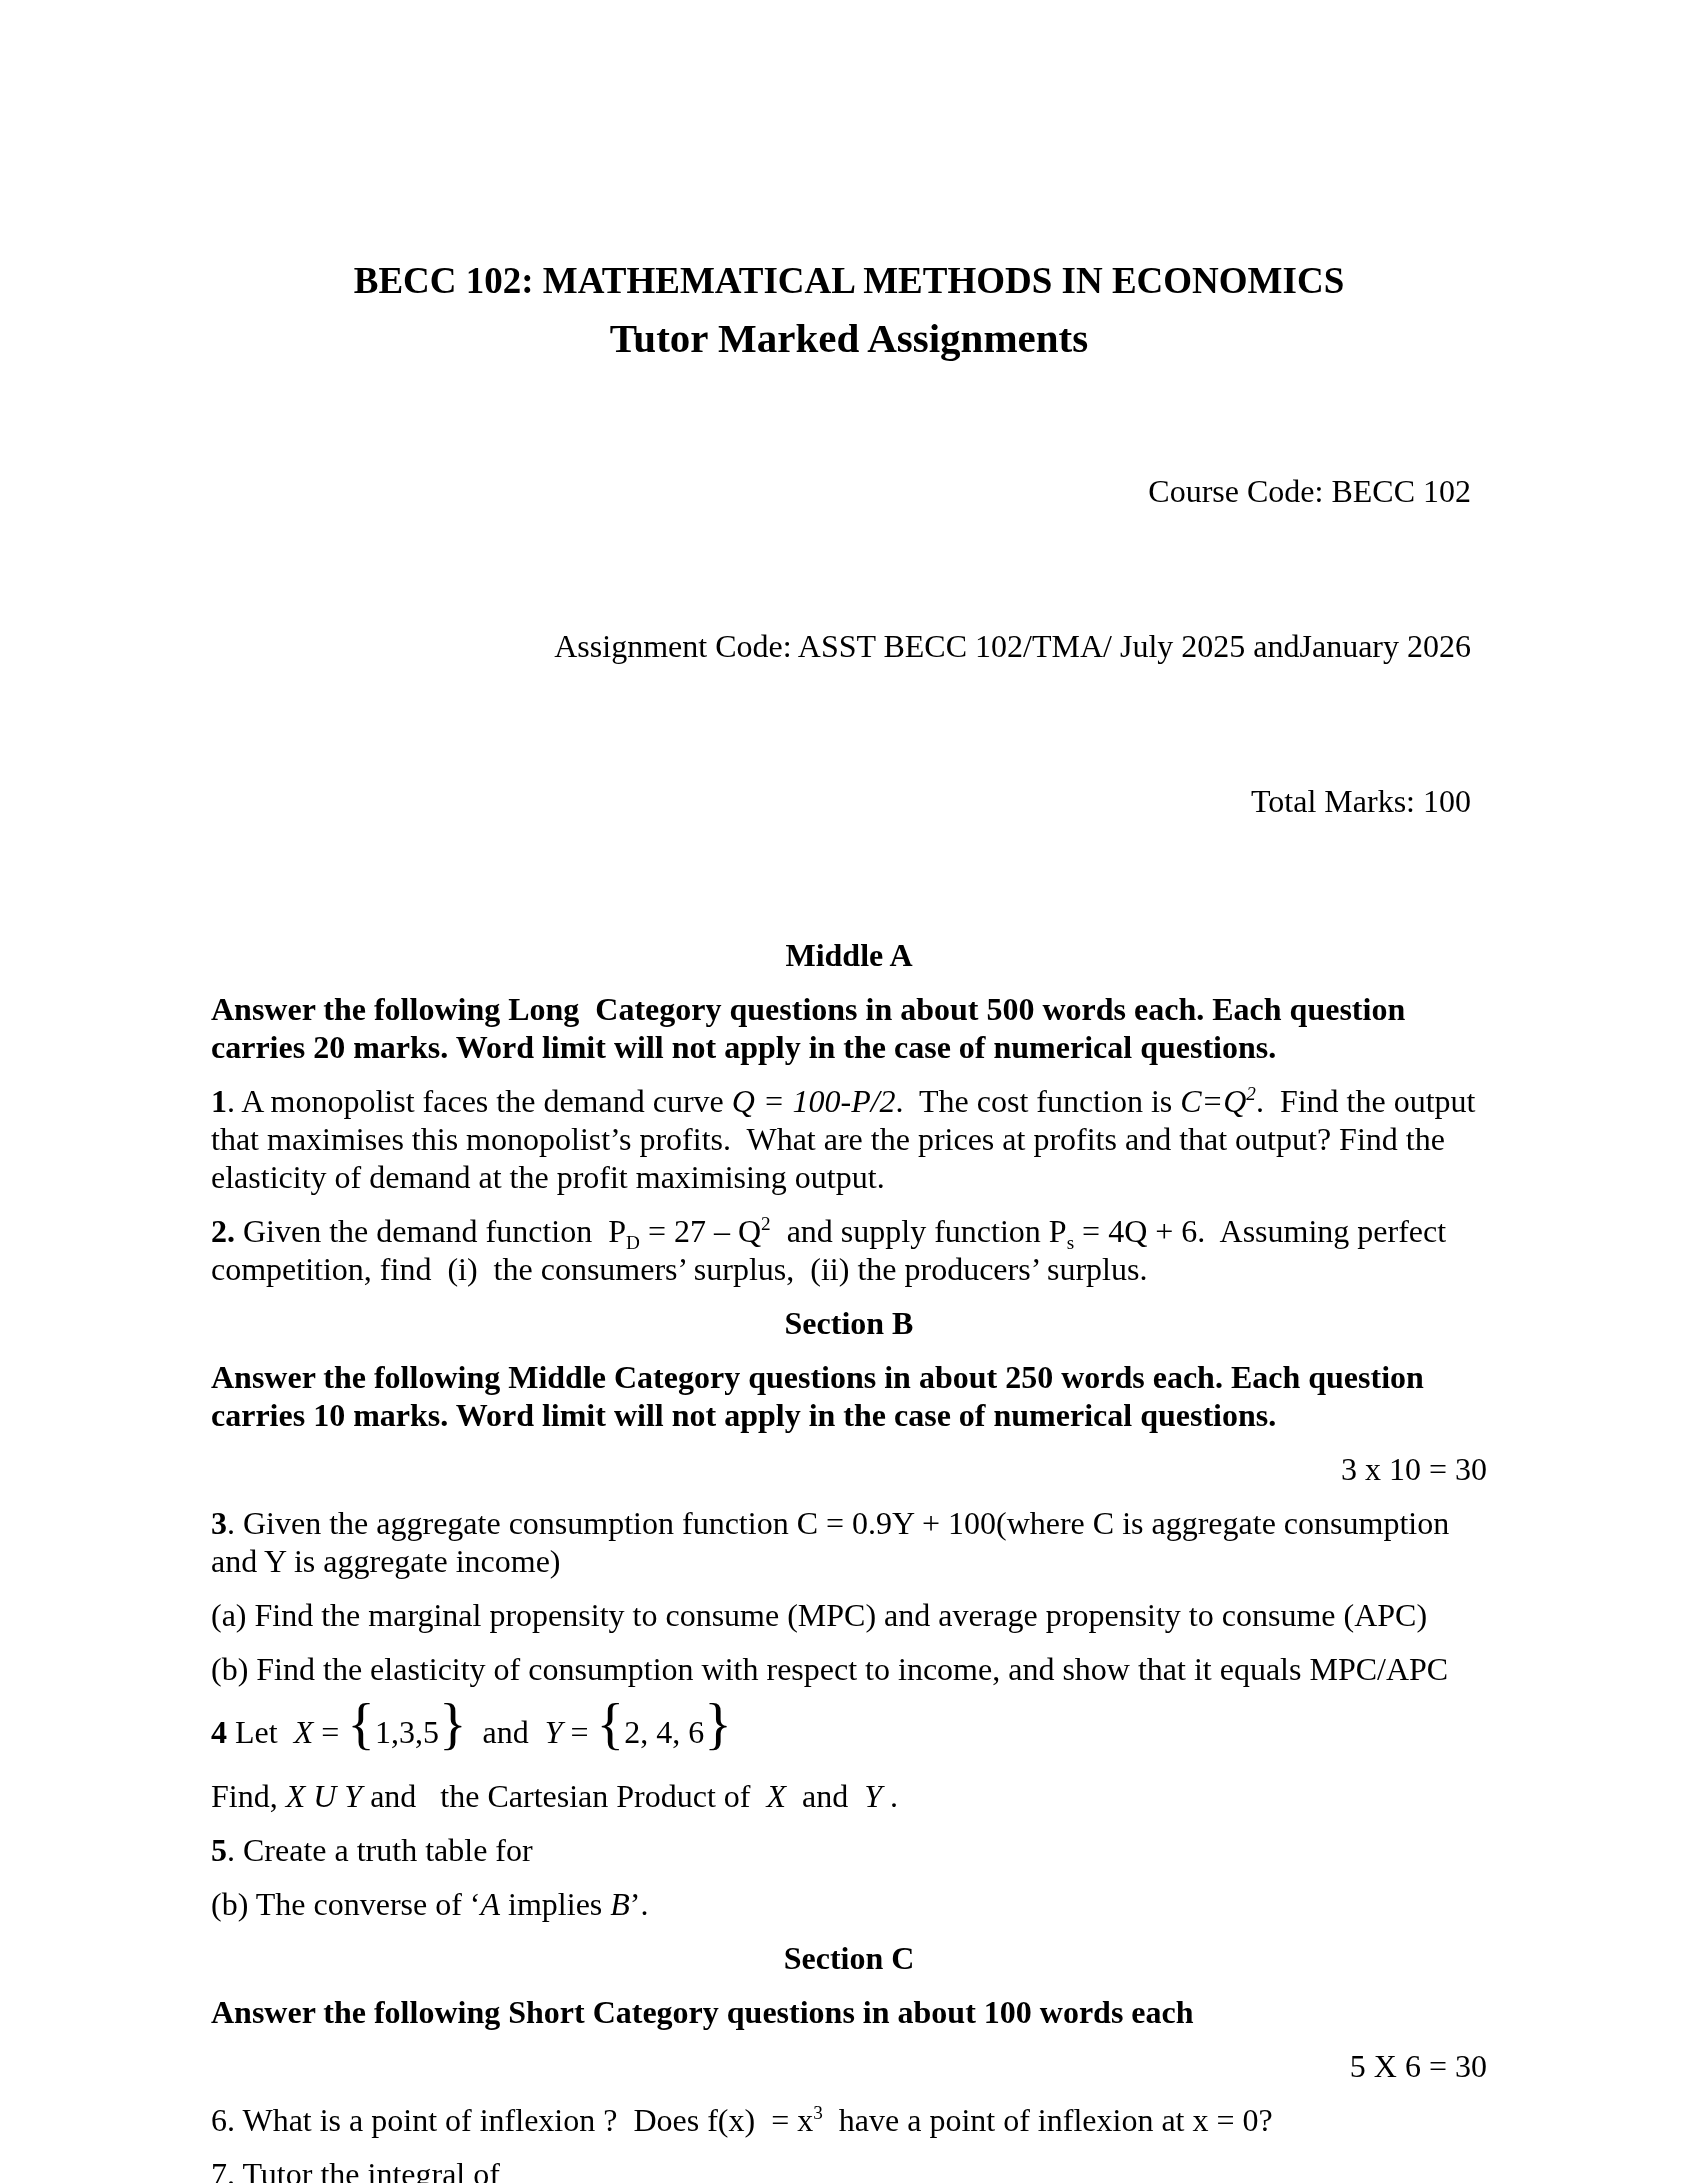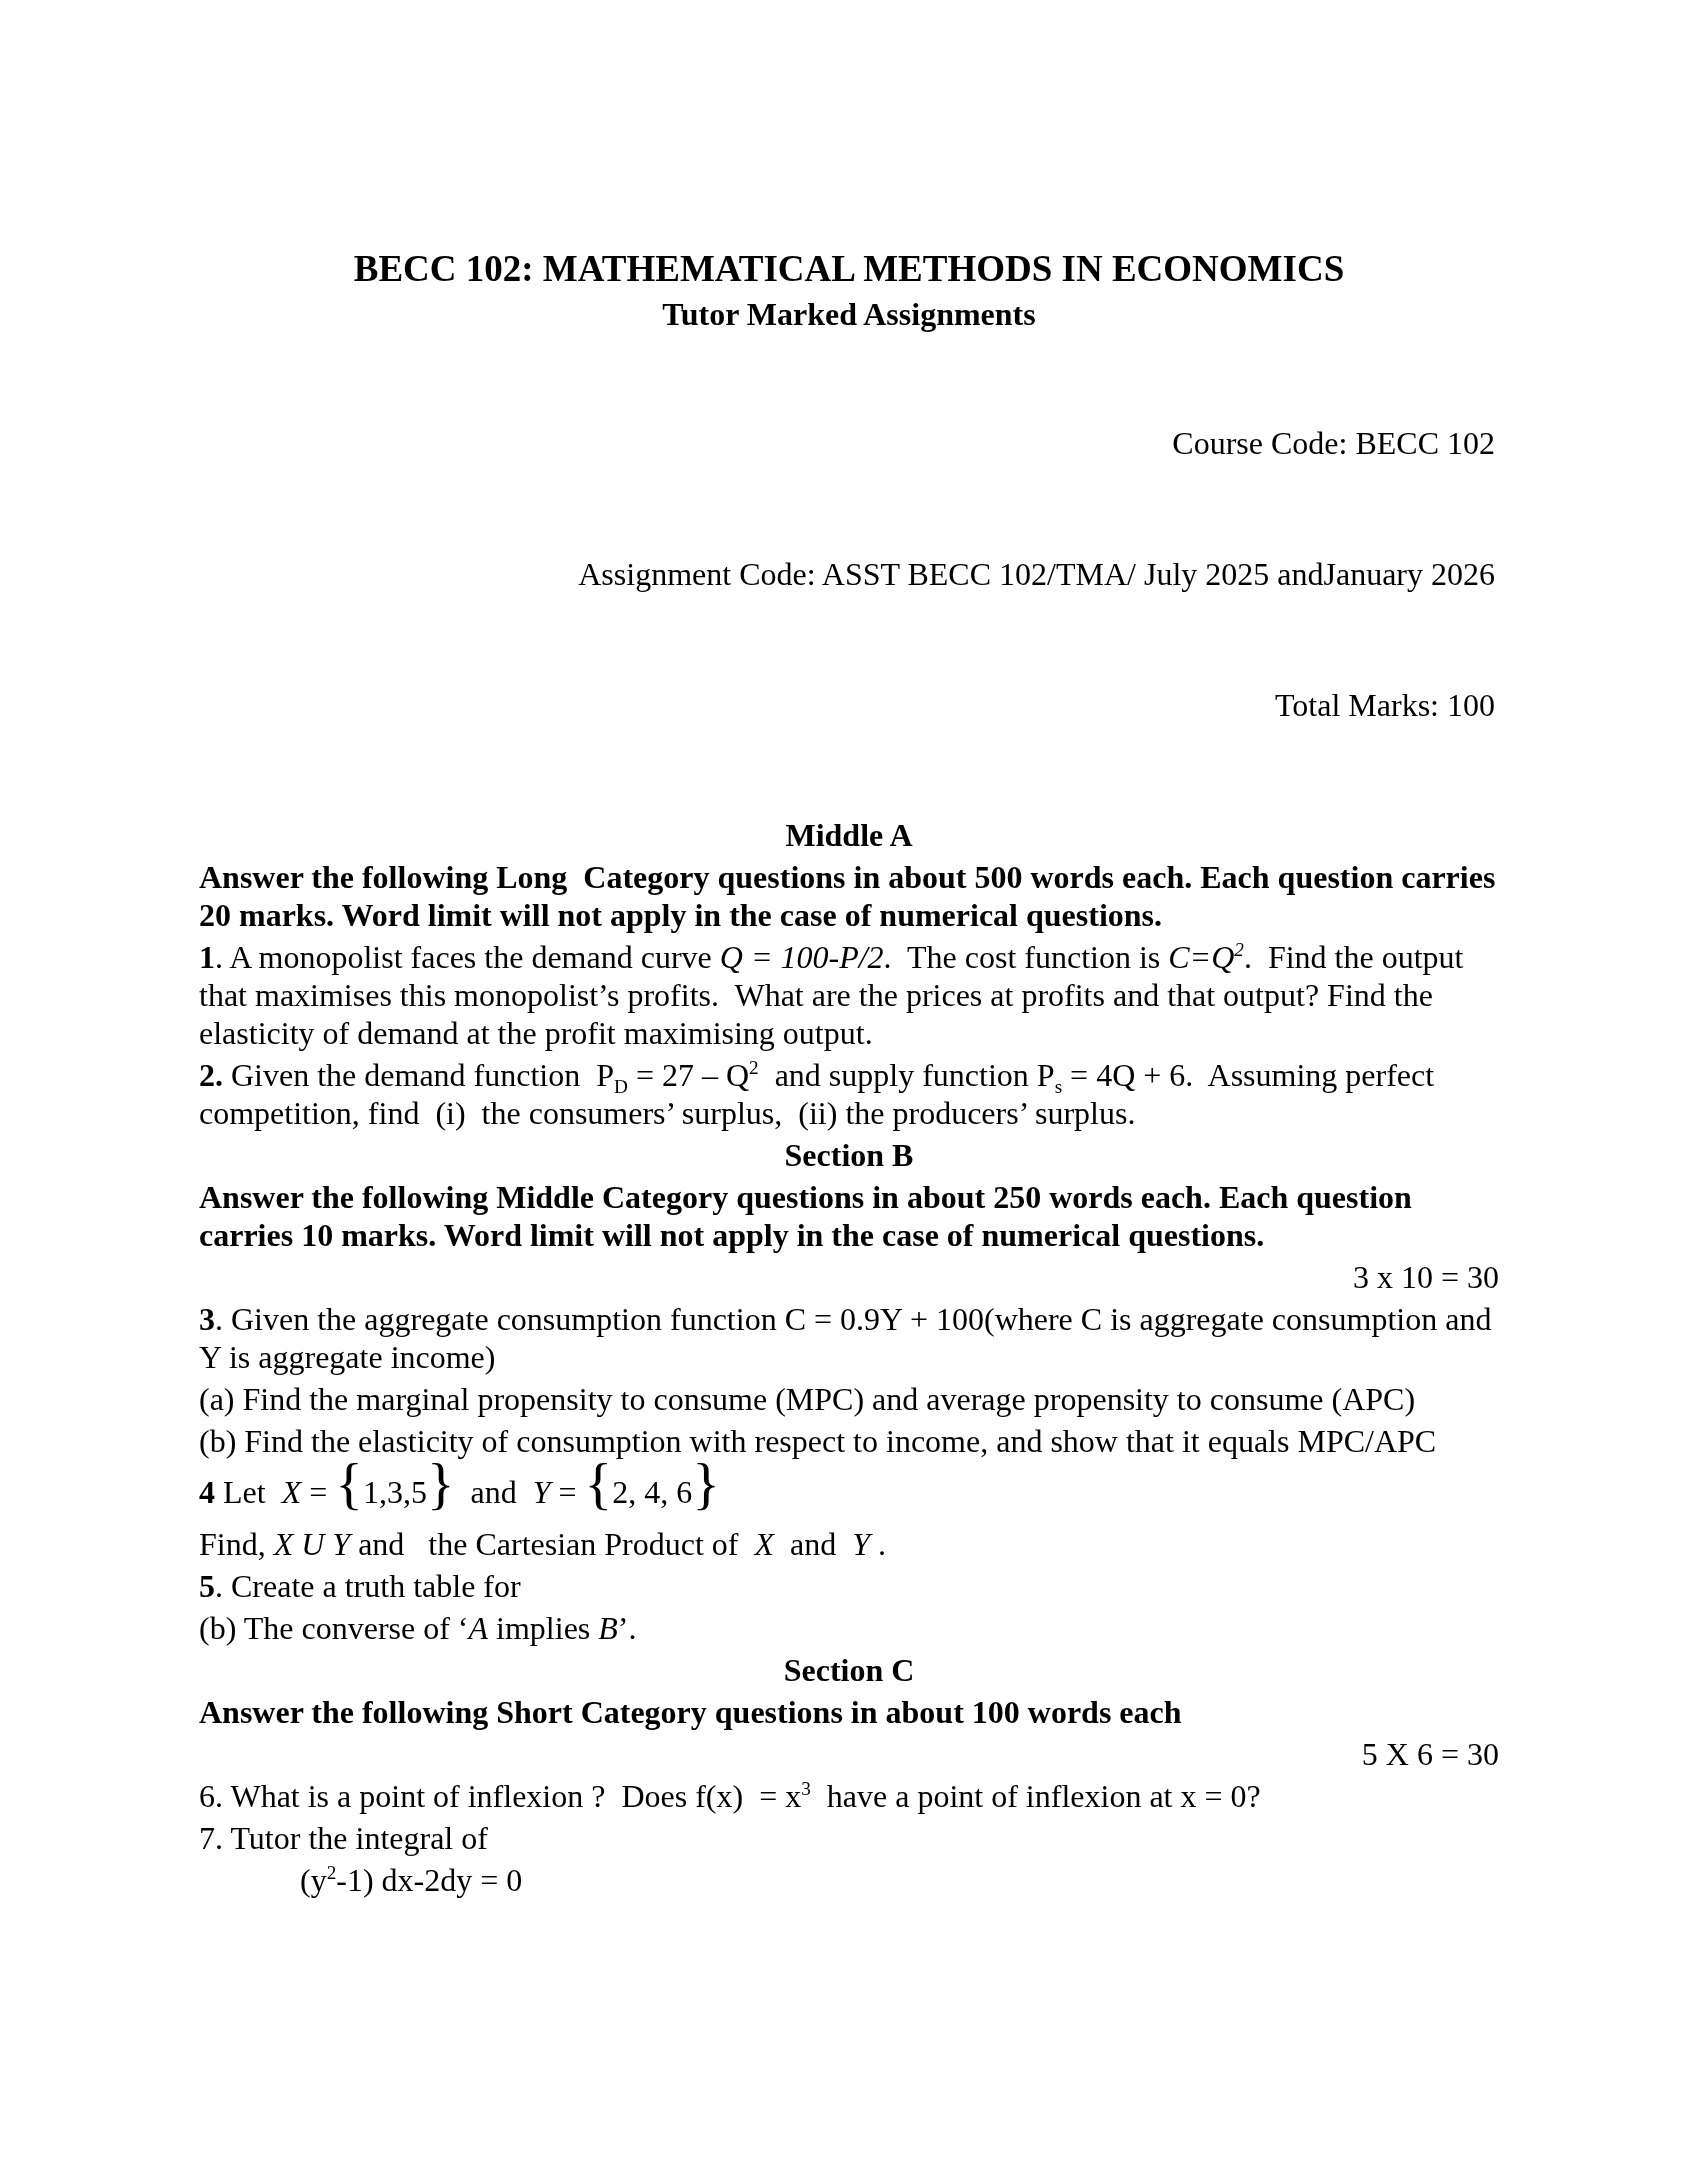--- a/index.html
+++ b/index.html
@@ -3,23 +3,23 @@
 <meta charset="utf-8">
 <style>
   html,body{margin:0;padding:0;background:#ffffff;}
   body{width:1687px;height:2183px;position:relative;}
   .page{
     box-sizing:border-box;width:1687px;height:2183px;
     padding:243px 184px 0 195px;
     font-family:"Liberation Serif","DejaVu Serif",serif;
     font-size:32px;line-height:38px;color:#000;background:#fff;
   }
-  .page p,.page div,.page h1{margin:4px;white-space:pre-wrap;}
+  .page p,.page div,.page h1{margin:16px;white-space:pre-wrap;}
   h1.title{font-size:37px;line-height:44px;text-align:center;font-weight:bold;}
-  .subtitle{font-size:32px;text-align:center;font-weight:bold;margin-top:4px;}
+  .subtitle{font-size:41px;text-align:center;font-weight:bold;margin-top:4px;}
   .meta{text-align:right;font-weight:normal;margin-top:9.3px;line-height:41px;}
   .sec-heading{text-align:center;font-weight:bold;}
   .instruction{font-weight:bold;margin-top:4px;}
   .marks{text-align:right;margin-top:1.3px;}
   .b{font-weight:bold;}
   .i{font-style:italic;}
   sup{font-size:60%;line-height:0;}
   sub{font-size:60%;line-height:0;}
   .brace{font-size:180%;line-height:0;vertical-align:-10%;}
   .mt-secA{margin-top:36px;}

